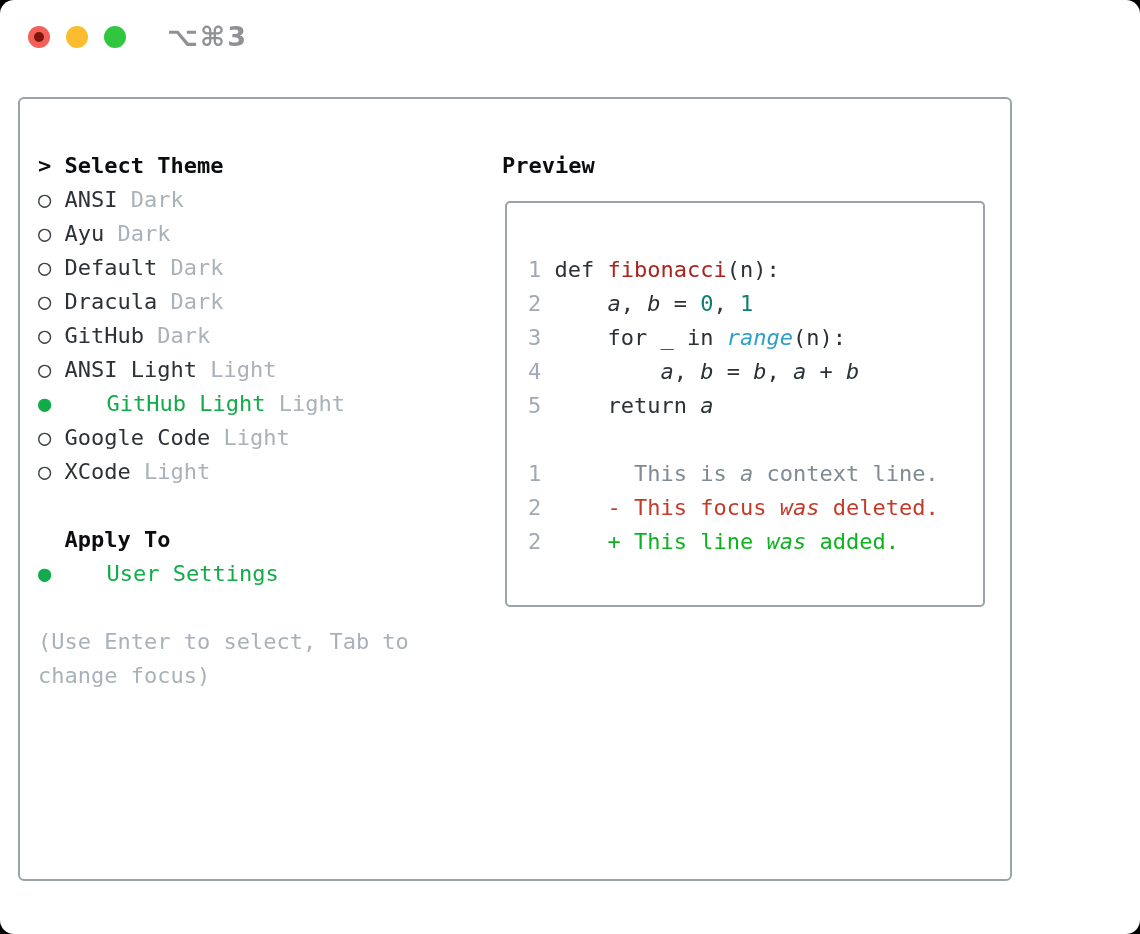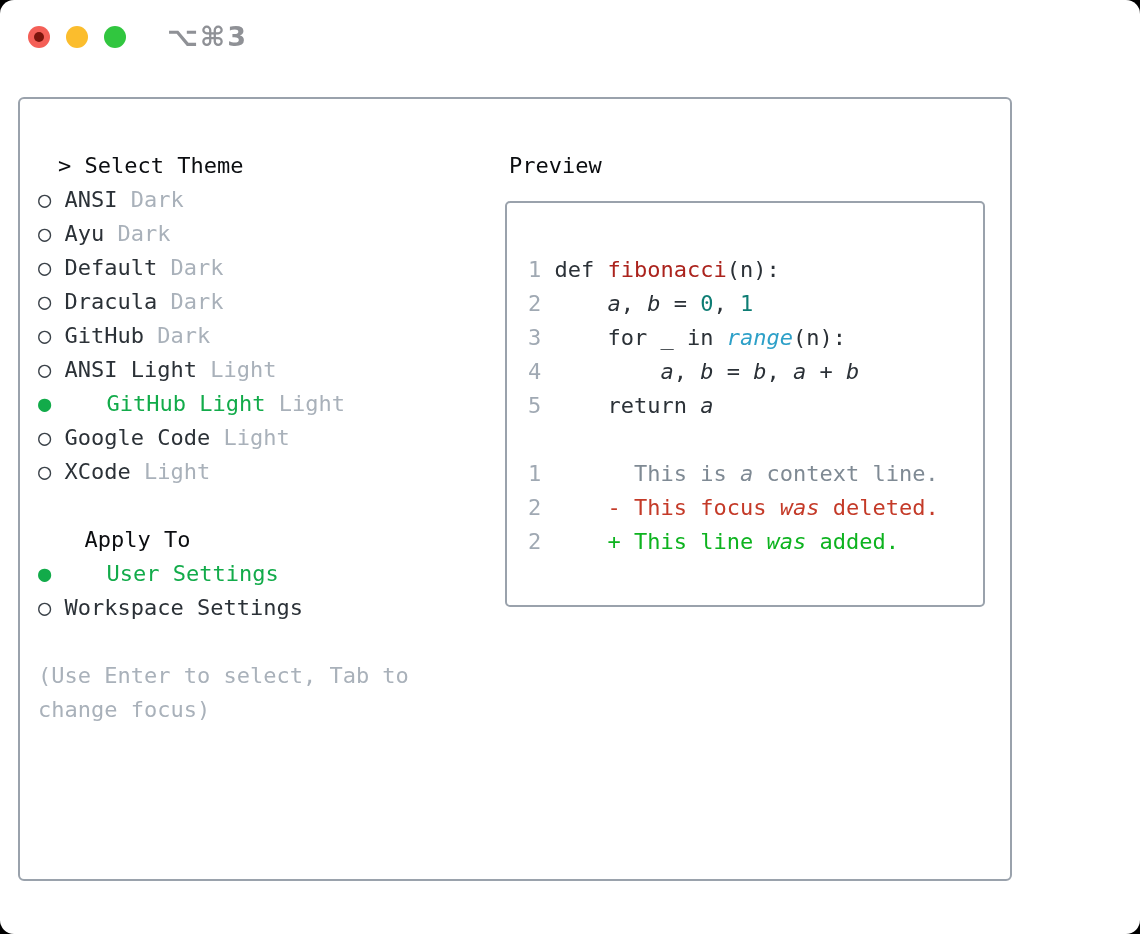--- a/index.html
+++ b/index.html
@@ -29,29 +29,29 @@
     font-size:27px;font-weight:bold;color:var(--title_gray);letter-spacing:2px;
   }
   
   .panel{
     position:absolute;left:18px;top:97px;width:994px;height:784px;
     border:2px solid var(--border_gray);border-radius:6px;background:var(--win_bg);
   }
   .row{height:34px;line-height:34px;font-size:22px;white-space:pre;color:var(--text_dark);}
   
   .left-col{position:absolute;left:38px;top:149px;}
-  .hdr{font-weight:normal;color:var(--header_black);margin-left:20px;}
+  .hdr{font-weight:bold;color:var(--header_black);}
   .marker{color:#3c434a;}
   .marker.sel{color:var(--selected_green);}
   .tname{color:var(--text_dark);}
   .tname.sel{color:var(--selected_green);margin-left:42px;}
   .tag{color:var(--muted_gray);}
   .hint{color:var(--muted_gray);}
   
-  .preview-header{position:absolute;left:489px;top:149px;}
+  .preview-header{position:absolute;left:502px;top:149px;}
   .preview-box{
     position:absolute;left:505px;top:201px;width:480px;height:406px;
     border:2px solid var(--border_gray);border-radius:5px;background:var(--win_bg);
   }
   .code{position:absolute;left:21px;top:50px;}
   .lineno{color:var(--lineno_gray);}
   .codetxt{color:var(--text_dark);}
   .func{color:var(--func_red);}
   .numlit{color:var(--number_teal);}
   .builtin{color:var(--builtin_blue);font-style:italic;}
@@ -84,21 +84,20 @@
       <div class="row"><span class="marker">○</span><span> </span><span class="tname">Default</span><span> </span><span class="tag">Dark</span></div>
       <div class="row"><span class="marker">○</span><span> </span><span class="tname">Dracula</span><span> </span><span class="tag">Dark</span></div>
       <div class="row"><span class="marker">○</span><span> </span><span class="tname">GitHub</span><span> </span><span class="tag">Dark</span></div>
       <div class="row"><span class="marker">○</span><span> </span><span class="tname">ANSI Light</span><span> </span><span class="tag">Light</span></div>
       <div class="row"><span class="marker sel">●</span><span> </span><span class="tname sel">GitHub Light</span><span> </span><span class="tag">Light</span></div>
       <div class="row"><span class="marker">○</span><span> </span><span class="tname">Google Code</span><span> </span><span class="tag">Light</span></div>
       <div class="row"><span class="marker">○</span><span> </span><span class="tname">XCode</span><span> </span><span class="tag">Light</span></div>
       <div class="row"></div>
       <div class="row"><span class="hdr">  Apply To</span></div>
       <div class="row"><span class="marker sel">●</span><span> </span><span class="tname sel">User Settings</span></div>
-      <div class="row"><span class="marker">○</span><span> </span><span class="tname">Workspace Settings</span></div>
       <div class="row"></div>
       <div class="row"><span class="hint">(Use Enter to select, Tab to</span></div>
       <div class="row"><span class="hint">change focus)</span></div>
     </div>
 
   <div class="preview-header row hdr">Preview</div>
 
   <div class="preview-box">
     <div class="code" id="code">
         <div class="row"><span class="lineno">1</span><span class="codetxt"> def </span><span class="func">fibonacci</span><span class="codetxt">(n):</span></div>

